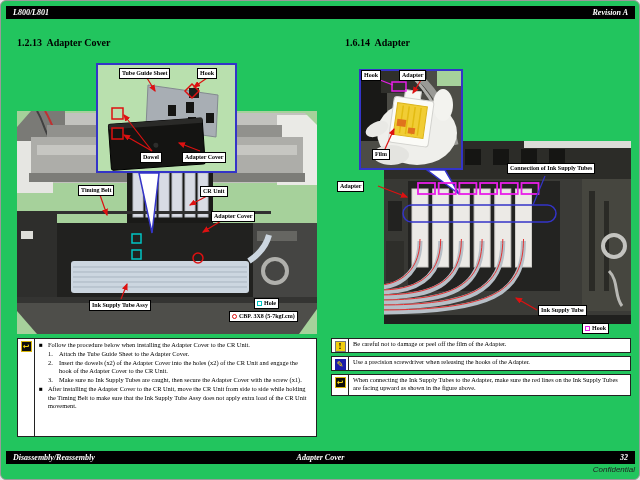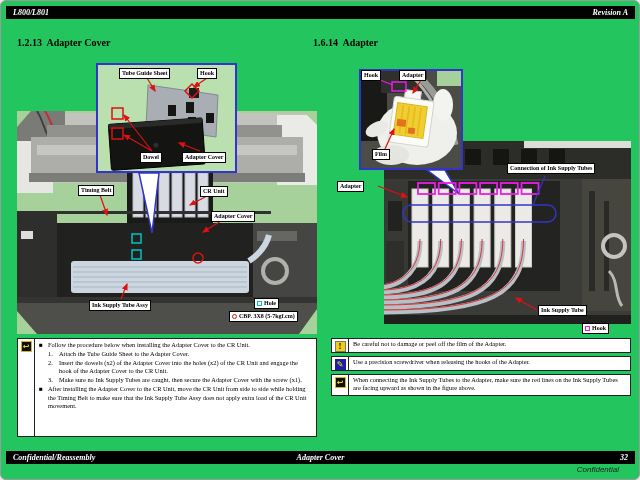--- a/index.html
+++ b/index.html
@@ -32,34 +32,34 @@
   .note-icon-col { width:17px; border-right:1px solid #222; display:flex; justify-content:center; padding-top:2px; }
   .note-body { flex:1; padding:1px 4px 1px 4px; font:6.4px/8.1px "Liberation Serif", serif; color:#000; }
   .icon { width:11px; height:11px; display:flex; align-items:center; justify-content:center; font-weight:bold; }
   .icon-caution { background:#f2cf0e; color:#000; font:bold 9px/11px "Liberation Serif", serif; border:1px solid #777; }
   .icon-note { background:#1c1ca8; color:#ffe000; font:bold 8px/11px "DejaVu Sans", sans-serif; }
   .icon-check { background:#0d0d0d; color:#f2cf0e; border:1.5px solid #d8b70a; font:bold 8px/9px "DejaVu Sans", sans-serif; }
   .bullet-line { display:flex; margin-top:1px; }
   .bullet-ch { width:9px; flex:0 0 9px; }
   .step { display:flex; margin-left:9px; margin-top:1px; }
   .step-num { width:11px; flex:0 0 11px; }
-  .confidential { position:absolute; right:20px; top:464px; font:italic 8px "Liberation Sans", sans-serif; color:#222; z-index:3; }
+  .confidential { position:absolute; right:4px; top:464px; font:italic 8px "Liberation Sans", sans-serif; color:#222; z-index:3; }
 </style>
 </head>
 <body>
 
 <div class="page">
 
   <div class="bar" style="top:5px;">
     <span class="bar-side">L800/L801</span>
     <span class="bar-side">Revision A</span>
   </div>
 
   <div class="heading" style="left:16px; top:36px;">1.2.13  Adapter Cover</div>
-  <div class="heading" style="left:312px; top:36px;text-align:right;">1.6.14  Adapter</div>
+  <div class="heading" style="left:344px; top:36px;text-align:right;">1.6.14  Adapter</div>
 
   <div class="photo" style="left:16px; top:110px; width:300px; height:223px;">
     <svg width="300" height="223">
       <rect width="300" height="223" fill="#a6d19b"></rect>
       <rect x="0" y="2" width="300" height="70" fill="#c2c2be"></rect>
       <rect x="0" y="0" width="48" height="42" fill="#7a7a76"></rect>
       <path d="M28,0 C36,12 34,22 50,28" stroke="#c03030" stroke-width="2" fill="none"></path>
       <path d="M20,0 C30,16 26,28 44,34" stroke="#404040" stroke-width="2" fill="none"></path>
       <rect x="0" y="30" width="36" height="52" fill="#e6e6e2"></rect>
       <rect x="260" y="4" width="40" height="70" fill="#eaeae6"></rect>
@@ -301,18 +301,18 @@
 
   <div class="note" style="left:330px; top:373px; width:300px; height:22px;">
     <div class="note-icon-col">
       <div class="icon icon-check">↩</div>
     </div>
     <div class="note-body">When connecting the Ink Supply Tubes to the Adapter, make sure the red lines on the Ink Supply Tubes are facing upward as shown in the figure above.</div>
   </div>
 
   <div class="bar" style="top:450px;">
     <span class="bar-center">Adapter Cover</span>
-    <span class="bar-side">Confidential/Reassembly</span>
+    <span class="bar-side">Disassembly/Reassembly</span>
     <span class="bar-side">32</span>
   </div>
   <div class="confidential">Confidential</div>
 
 </div>
 
 </body></html>

